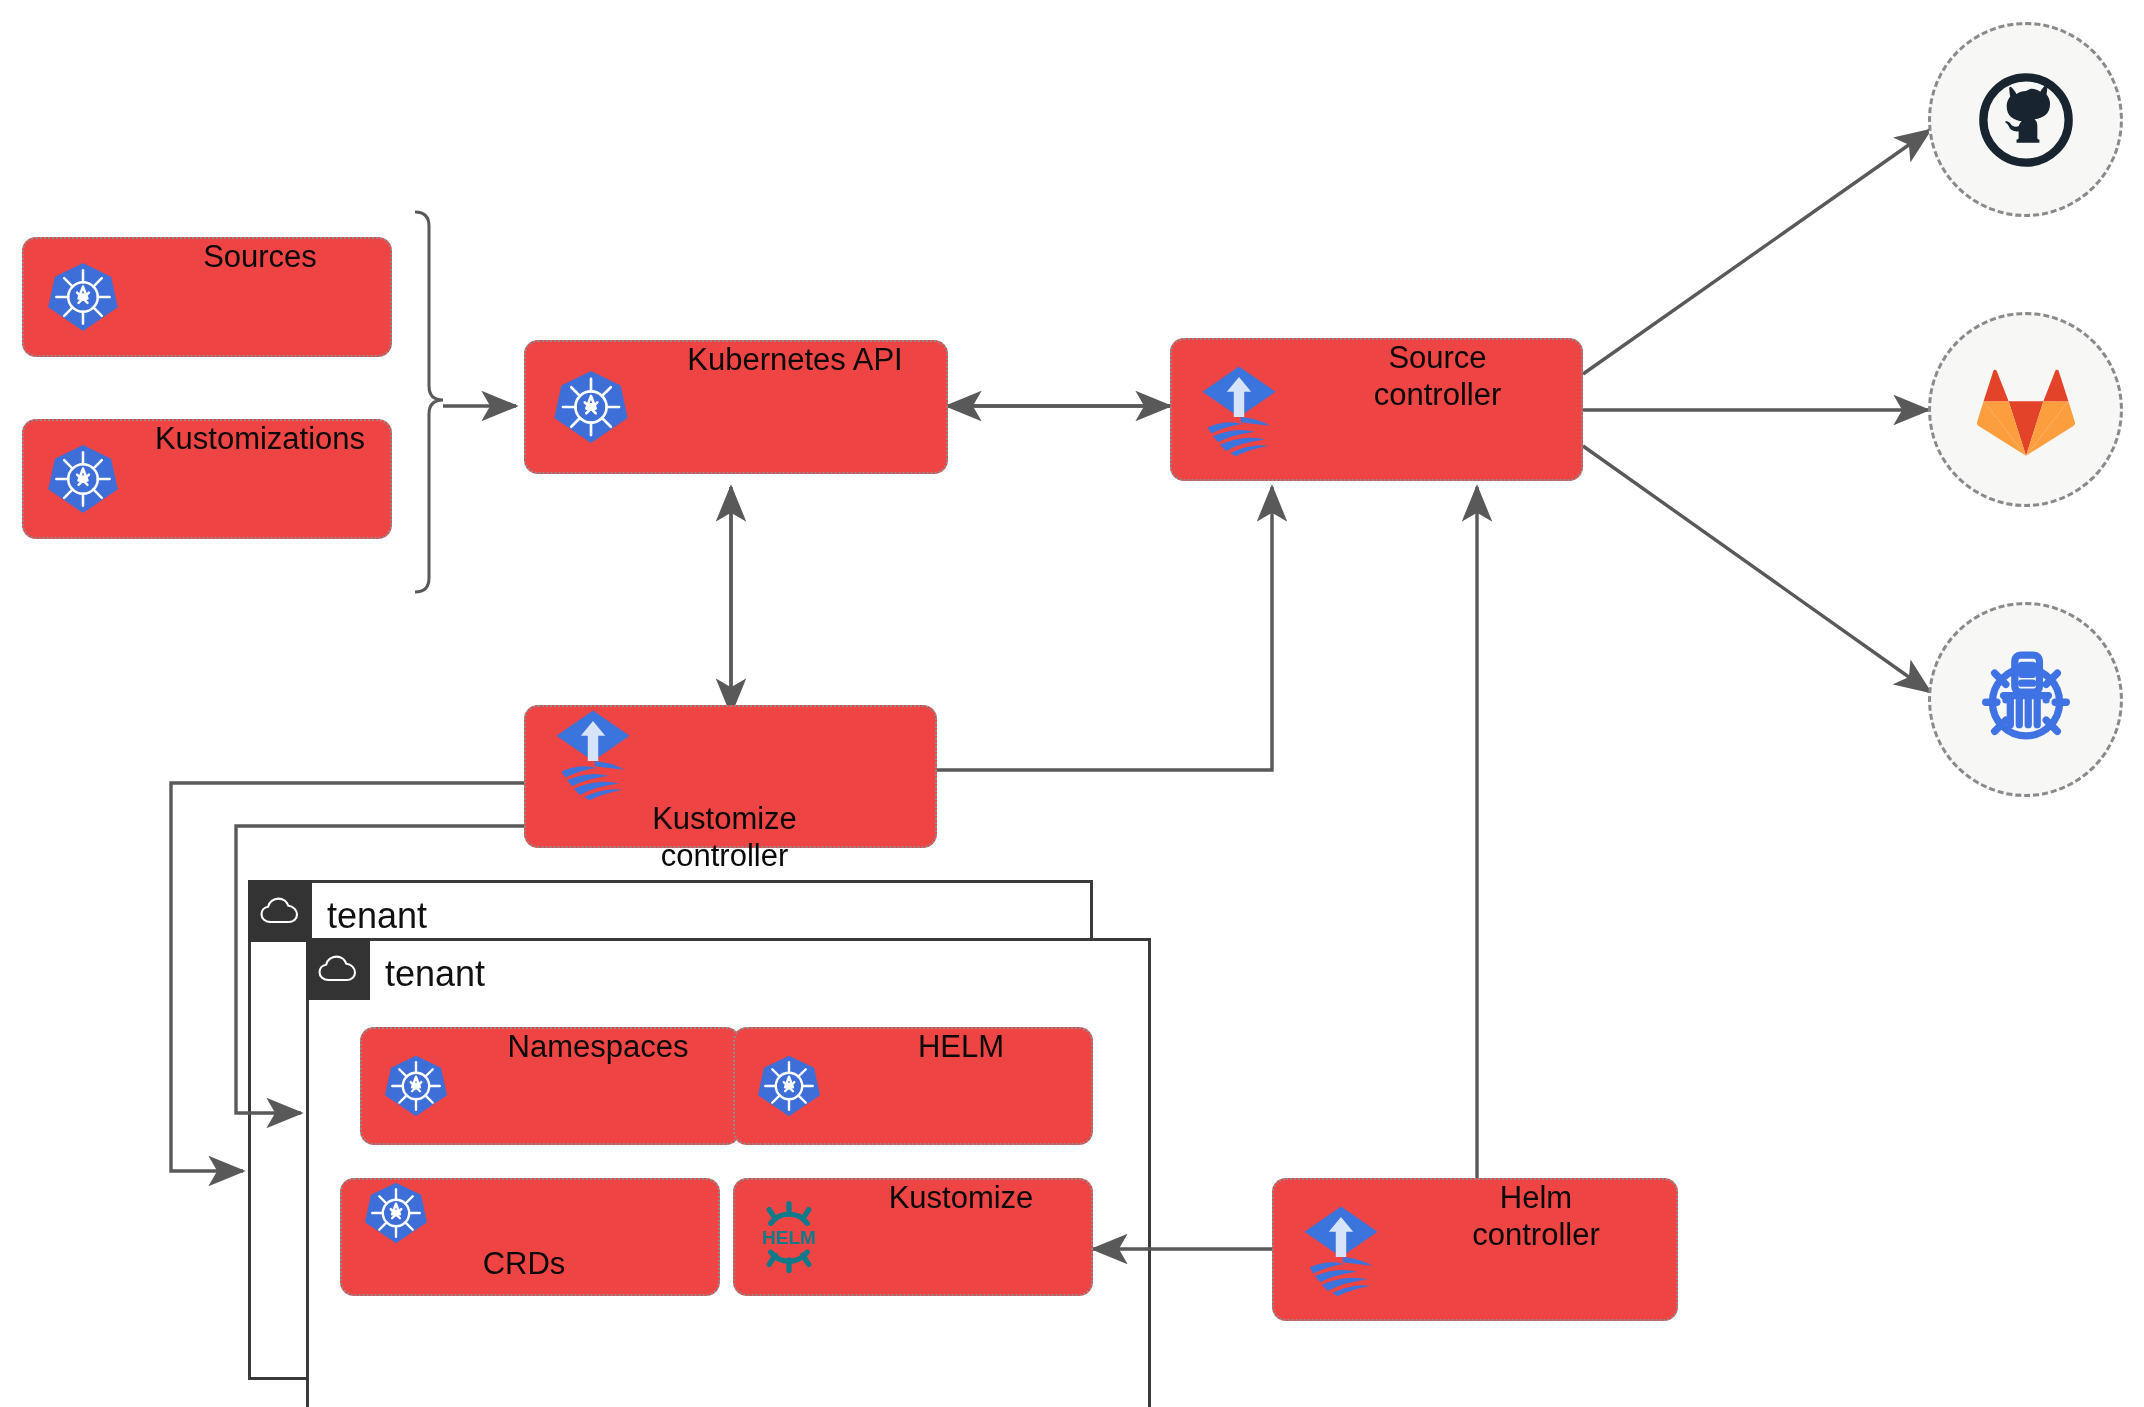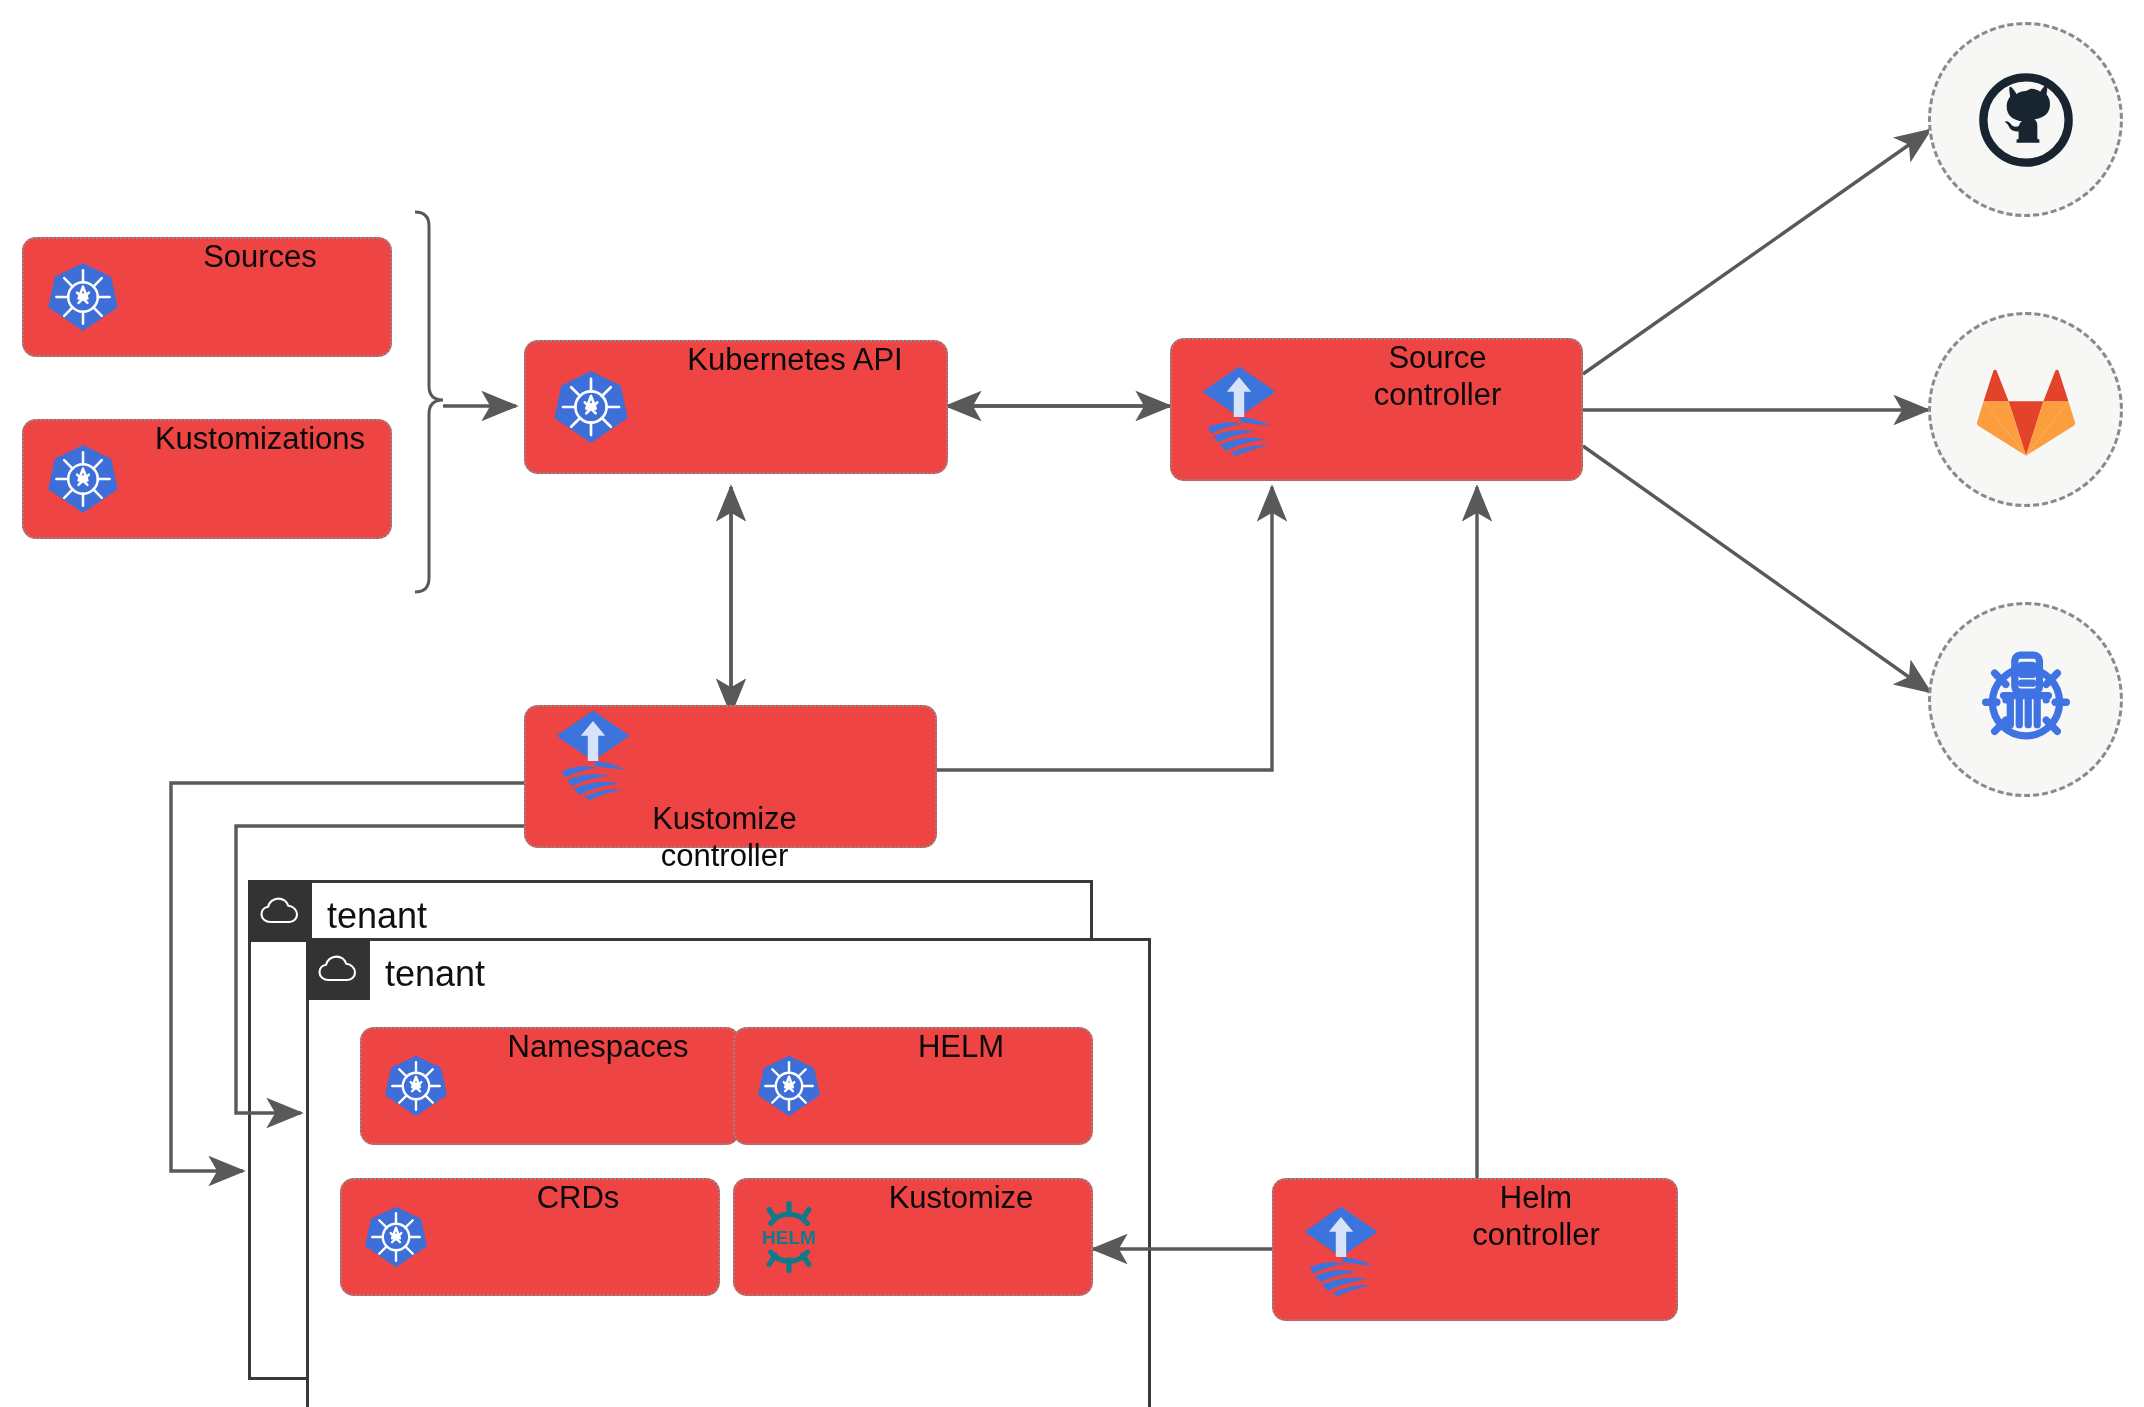--- a/index.html
+++ b/index.html
@@ -297,21 +297,21 @@
           <path d="M64.1 35.9 L75.4 24.6"></path>
             <path d="M35.9 64.1 L24.6 75.4"></path>
           <path d="M50 36 L44 52 M50 36 L56 52 M44 52 L56 52"></path>
           <path d="M42 44 L56 58 M58 44 L44 58"></path>
         </g>
       </svg>
     </span>
     <span class="lbl">HELM</span>
   </div>
 
-  <div class="node" style="left:340px; top:1178px; width:380px; height:118px;">
+  <div class="node" style="left:340px; top:1178px; width:380px; height:118px;flex-direction:column;">
     <span class="ico" style="width:108px;">
       <svg width="66" height="66" viewBox="0 0 100 100">
         <path d="M50 4 L88 22.5 L97 64 L50 96 L3 64 L12 22.5 Z" fill="#3e6fd8"></path>
         <g stroke="#ffffff" stroke-width="3.6" fill="none" stroke-linecap="round">
           <circle cx="50" cy="50" r="20"></circle>
           <circle cx="50" cy="50" r="5.2" fill="#ffffff" stroke="none"></circle>
           <path d="M50 30 L50 14"></path>
             <path d="M50 70 L50 86"></path>
           <path d="M30 50 L14 50"></path>
             <path d="M70 50 L86 50"></path>

